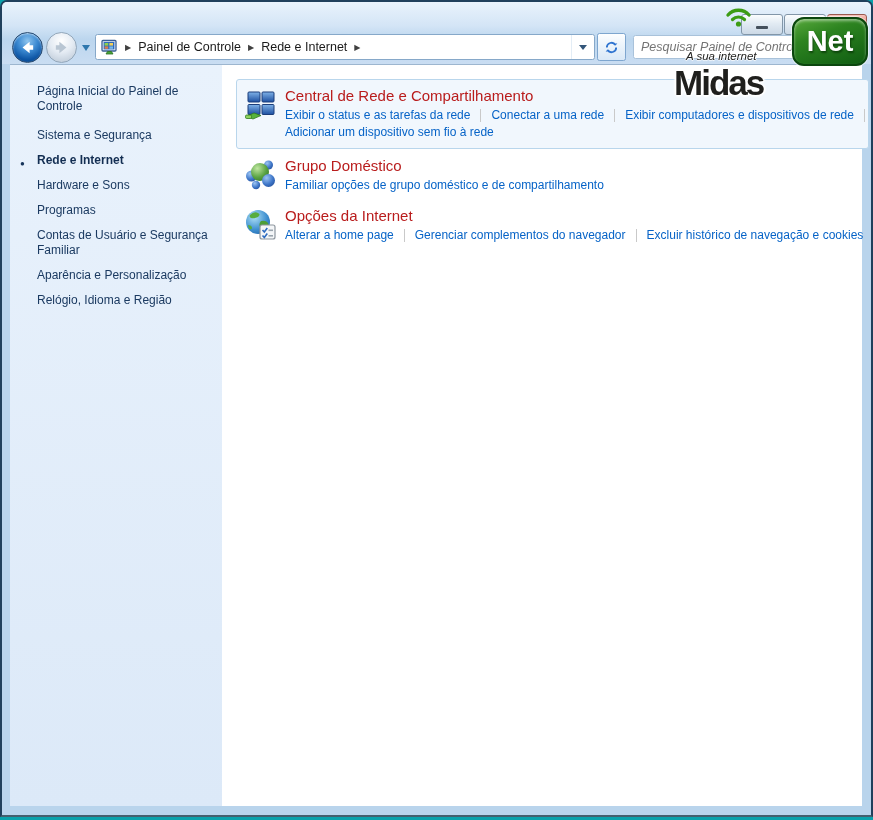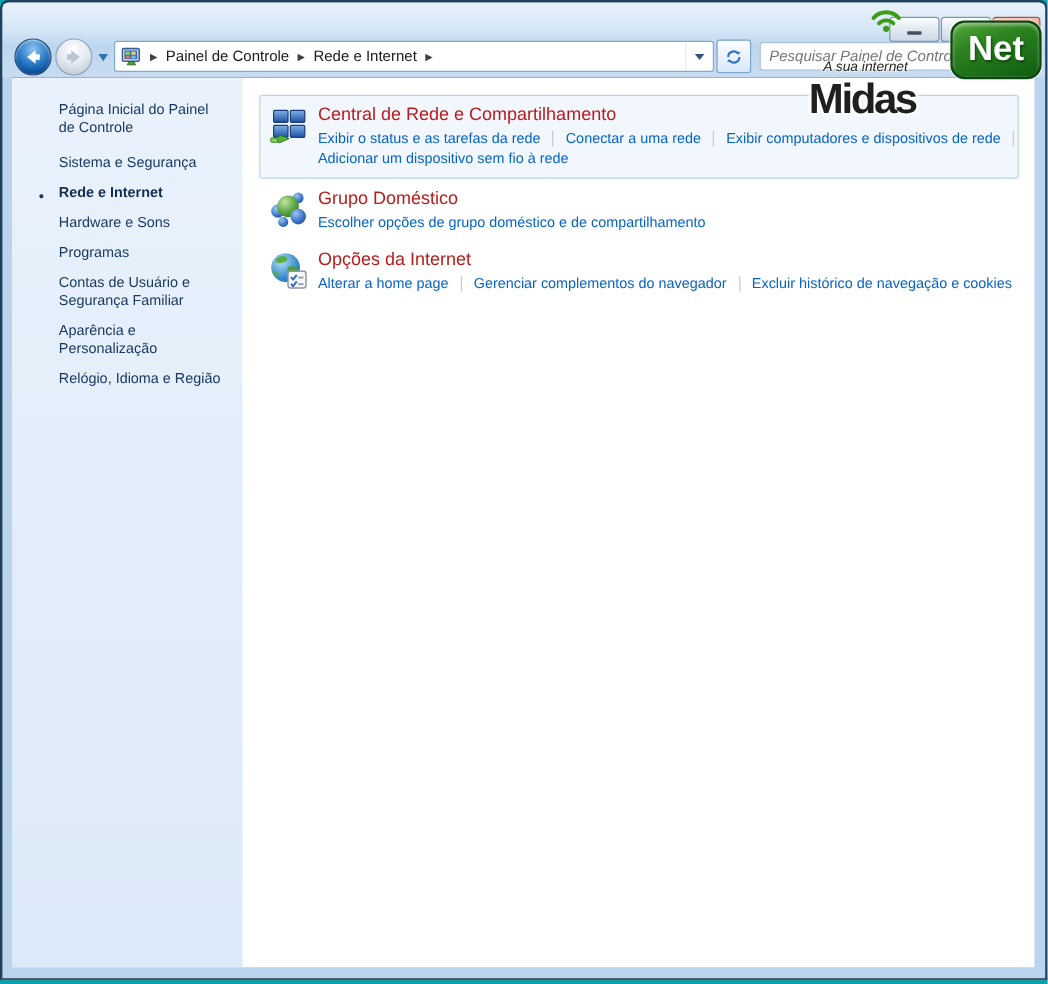--- a/index.html
+++ b/index.html
@@ -79,22 +79,22 @@
   .logo-tagline{
     position:absolute;left:12px;top:44px;font-size:11.5px;font-weight:normal;font-style:italic;color:#222220;
     text-shadow:-1px 0 1px #fff,1px 0 1px #fff,0 -1px 1px #fff,0 1px 1px #fff;white-space:nowrap;
   }
   
   .content{
     position:absolute;top:62px;left:8px;right:9px;bottom:9px;background:#fff;display:flex;
     border-top:1px solid #9db6cf;
   }
   .sidebar{
-    width:192px;flex:none;background:linear-gradient(#e9f2fc,#dce9f8);
-    padding:15px 0 0 12px;box-sizing:border-box;
+    width:212px;flex:none;background:linear-gradient(#e9f2fc,#dce9f8);
+    padding:15px 0 0 0;box-sizing:border-box;
   }
   .side-item{
     position:relative;font-size:12px;line-height:15px;color:#1b3a61;
     padding:4px 14px 4px 27px;margin-bottom:2px;cursor:pointer;
   }
   .side-item.current{font-weight:bold;color:#132e52;}
   .side-bullet{position:absolute;left:10px;top:7px;font-size:8px;color:#16345a;}
   .main{flex:1;padding:14px 0 0 14px;box-sizing:border-box;}
   .sec{display:flex;}
   .sec-icon{width:40px;flex:none;padding-top:2px;}
@@ -259,21 +259,21 @@
             <circle cx="23.5" cy="6" r="4.5" fill="url(#bg1)"></circle>
             <circle cx="6.5" cy="17" r="5.5" fill="url(#bg1)"></circle>
             <circle cx="15" cy="13" r="9" fill="url(#gg1)"></circle>
             <circle cx="23.5" cy="21.5" r="6.5" fill="url(#bg1)"></circle>
             <circle cx="11" cy="26" r="4.2" fill="url(#bg1)"></circle>
           </svg>
         </div>
         <div class="sec-body">
           <h2 class="sec-title">Grupo Doméstico</h2>
           <div class="linkrow">
-            <span class="tlink">Escolher opções de grupo doméstico e de compartilhamento</span>
+            <span class="tlink">Familiar opções de grupo doméstico e de compartilhamento</span>
           </div>
         </div>
       </div>
 
       <div class="sec plain">
         <div class="sec-icon">
           <svg width="32" height="32" viewBox="0 0 32 32">
             <defs>
               <radialGradient id="glb" cx="0.35" cy="0.3" r="0.95">
                 <stop offset="0" stop-color="#aee0f5"></stop>

